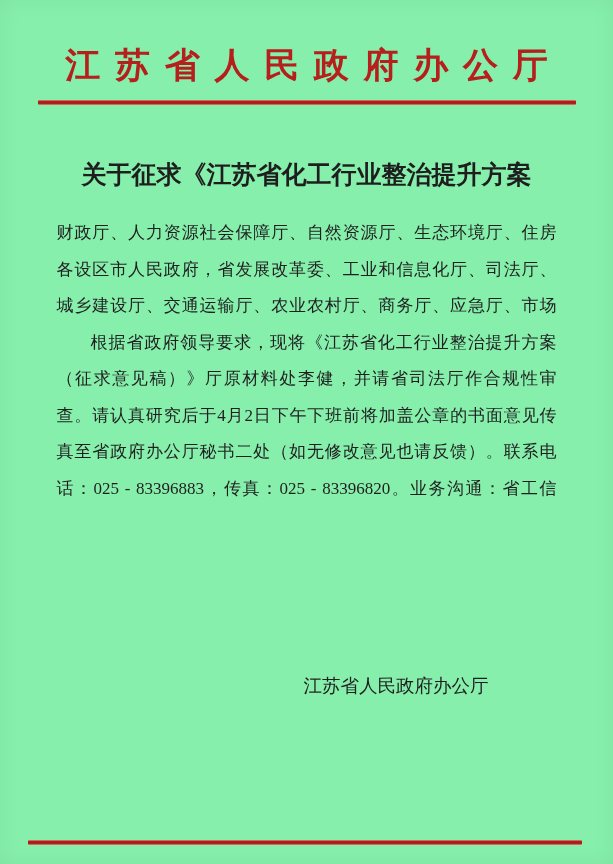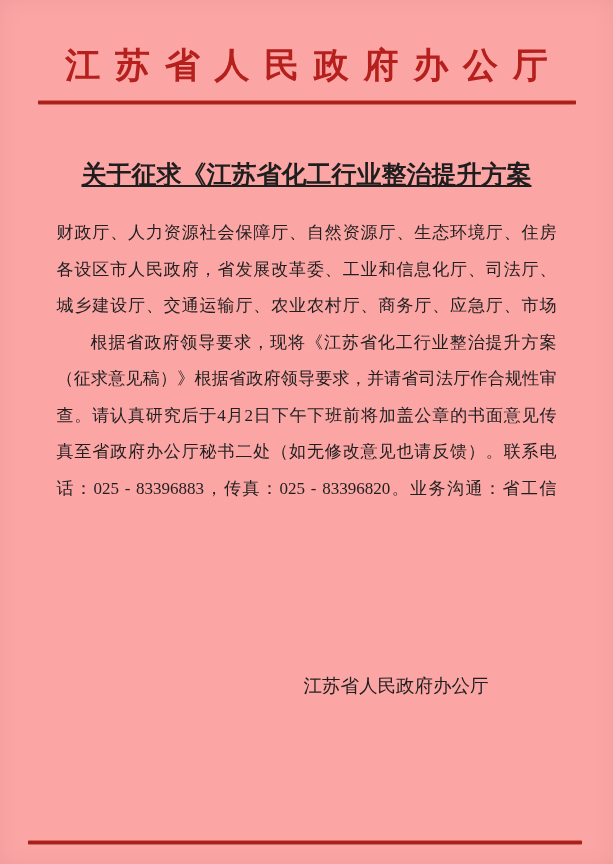--- a/index.html
+++ b/index.html
@@ -3,21 +3,21 @@
 <meta charset="utf-8">
 <style>
   * { box-sizing: border-box; }
   html, body { margin: 0; padding: 0; background: #ffffff; }
 
   .page {
     position: relative;
     width: 613px;
     height: 864px;
     margin: 0 auto;
-    background: #fca5a5;
+    background: #86efac;
     overflow: hidden;
     font-family: "Liberation Serif", "DejaVu Serif", serif;
     color: #222222;
     box-shadow: inset 0 0 22px rgba(0,0,0,0.05);
   }
 
   
   .letterhead-name {
     margin: 0;
     padding-top: 42px;
@@ -44,21 +44,21 @@
   
   .doc-title {
     margin: 60px 0 0 0;
     text-align: center;
     font-family: "Liberation Sans", "DejaVu Sans", sans-serif;
     font-weight: 700;
     font-size: 25px;
     line-height: 50px;
     color: #1e1e1e;
   }
-  .doc-title span { display: block; text-decoration: underline; }
+  .doc-title span { display: block; }
 
   
   .body-text {
     width: 500px;
     margin: 16px auto 0 auto;
     font-size: 17px;
     line-height: 36.5px;
     color: #1f1f1f;
   }
   .line {
@@ -96,21 +96,21 @@
   <div class="body-text">
 
     <div class="paragraph">
       <div class="line">财政厅、人力资源社会保障厅、自然资源厅、生态环境厅、住房</div>
       <div class="line">各设区市人民政府，省发展改革委、工业和信息化厅、司法厅、</div>
       <div class="line">城乡建设厅、交通运输厅、农业农村厅、商务厅、应急厅、市场</div>
     </div>
 
     <div class="paragraph">
       <div class="line indent">根据省政府领导要求，现将《江苏省化工行业整治提升方案</div>
-      <div class="line">（征求意见稿）》根据省政府领导要求，并请省司法厅作合规性审</div>
+      <div class="line">（征求意见稿）》厅原材料处李健，并请省司法厅作合规性审</div>
       <div class="line">查。请认真研究后于4月2日下午下班前将加盖公章的书面意见传</div>
       <div class="line">真至省政府办公厅秘书二处（如无修改意见也请反馈）。联系电</div>
       <div class="line">话：025 - 83396883，传真：025 - 83396820。业务沟通：省工信</div>
     </div>
 
   </div>
 
   <div class="signature-block">
     <div class="signature-org">江苏省人民政府办公厅</div>
   </div>

